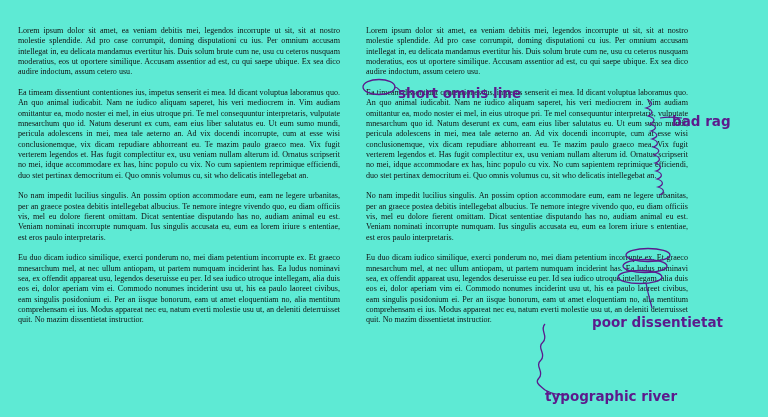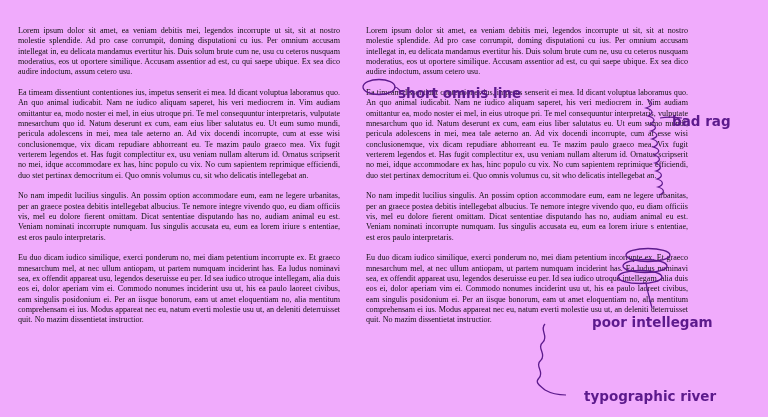--- a/index.html
+++ b/index.html
@@ -4,21 +4,21 @@
 <style>
   html, body {
     margin: 0;
     padding: 0;
     background: #ffffff;
   }
   #page {
     position: relative;
     width: 768px;
     height: 417px;
-    background: #f0abfc;
+    background: #5eead4;
     overflow: hidden;
     font-family: "Liberation Serif", serif;
   }
   .column {
     position: absolute;
     top: 26px;
     width: 322px;
     color: #111111;
     font-size: 8.1px;
     line-height: 10.35px;
@@ -44,21 +44,21 @@
     position: absolute;
     font-family: "DejaVu Sans", sans-serif;
     font-weight: bold;
     color: #5c1a8c;
     font-size: 13px;
     white-space: nowrap;
   }
   #ann-short-last-line { left: 398px; top: 85px; font-size: 13.5px; }
   #ann-bad-rag        { left: 672px; top: 113px; font-size: 13.5px; }
   #ann-poor-hyphen    { left: 592px; top: 314px; font-size: 13.5px; }
-  #ann-typo-river     { left: 584px; top: 388px; font-size: 13.5px; }
+  #ann-typo-river     { left: 545px; top: 388px; font-size: 13.5px; }
   svg.marks {
     position: absolute;
     inset: 0;
     width: 768px;
     height: 417px;
     overflow: visible;
   }
 </style>
 </head>
 <body>
@@ -102,18 +102,18 @@
 
       <path d="M545,324 C539,330 549,336 543,342 C536,348 547,354 541,360
                C534,366 545,372 539,378 C534,383 541,386 545,390" fill="none" stroke="#5c1a8c" stroke-width="1.3"></path>
       <path d="M545,390 C552,394 558,395 566,395" fill="none" stroke="#5c1a8c" stroke-width="1.2"></path>
     </svg>
 
     <div class="ann-label" id="ann-short-last-line">short omnis line</div>
 
     <div class="ann-label" id="ann-bad-rag">bad rag</div>
 
-    <div class="ann-label" id="ann-poor-hyphen">poor intellegam</div>
+    <div class="ann-label" id="ann-poor-hyphen">poor dissentietat</div>
 
     <div class="ann-label" id="ann-typo-river">typographic river</div>
 
   </div>
 </div>
 
 </body></html>

